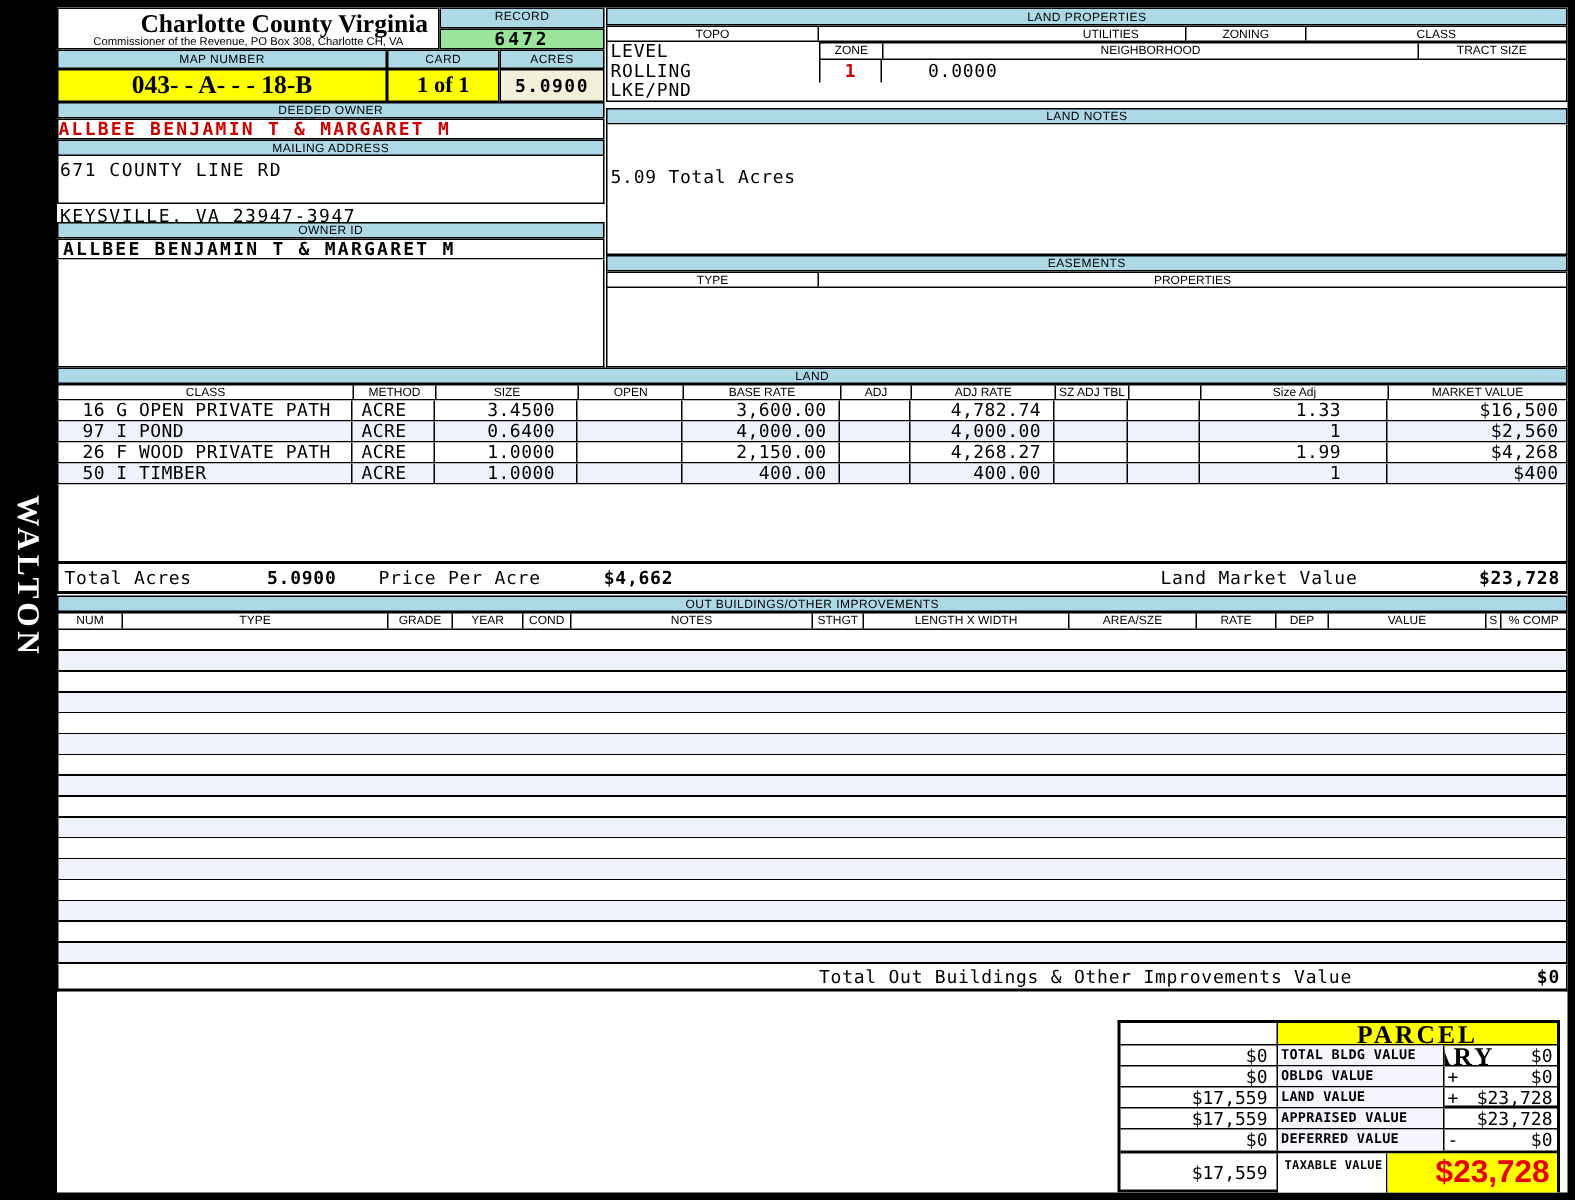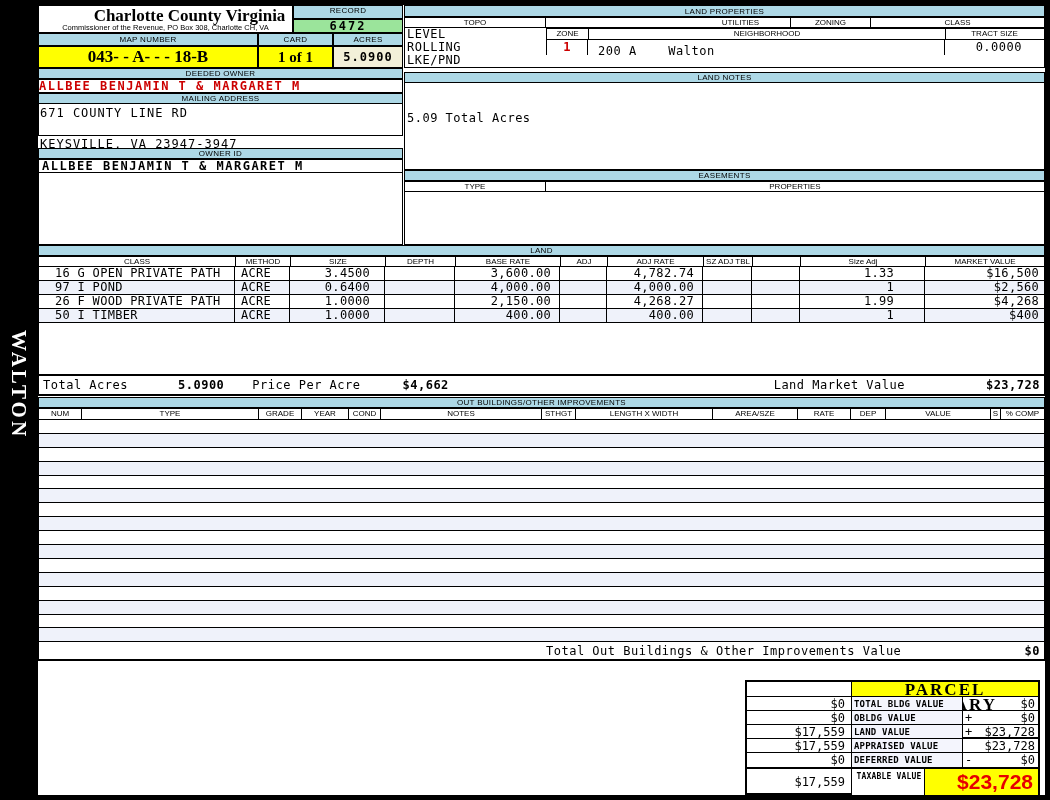--- a/index.html
+++ b/index.html
@@ -94,24 +94,20 @@
       <div class="mono12" style="line-height:13px;padding-left:2px;">LKE/PND</div>
     </div>
     <div style="width:498px;">
       <div style="display:flex;height:12px;border:1px solid #000;border-right:none;box-sizing:border-box;">
         <div class="hc" style="width:42px;">ZONE</div>
         <div class="hc" style="width:357px;">NEIGHBORHOOD</div>
         <div class="hc" style="width:97px;border-right:none;">TRACT SIZE</div>
       </div>
       <div style="display:flex;height:15px;border-left:1px solid #000;box-sizing:border-box;">
         <div class="mono12 bold red" style="width:41px;text-align:center;border-right:1px solid #000;box-sizing:border-box;">1</div>
-        <div style="width:357px;border-right:1px solid #000;box-sizing:border-box;">
-          <span class="mono12" style="margin-left:10px;">200 A</span>
-          <span class="mono12" style="margin-left:22px;">Walton</span>
-        </div>
         <div class="mono12 r" style="width:97px;padding-right:20px;box-sizing:border-box;">0.0000</div>
       </div>
     </div>
   </div>
 
   <div class="abs band" style="left:404px;top:72px;width:641px;height:11px;">LAND NOTES</div>
   <div class="abs white" style="left:404px;top:83px;width:641px;height:87px;border:1px solid #000;border-top:none;">
     <div class="mono12" style="padding:28px 0 0 2px;">5.09 Total Acres</div>
   </div>
 
@@ -120,21 +116,21 @@
     <div class="hc" style="width:141px;">TYPE</div>
     <div class="hc" style="width:498px;">PROPERTIES</div>
   </div>
   <div class="abs white" style="left:404px;top:192px;width:641px;height:53px;border:1px solid #000;border-top:none;"></div>
 
   <div class="abs band" style="left:38px;top:245px;width:1007px;height:11px;">LAND</div>
   <div class="abs hdrrow" style="left:38px;top:256px;width:1007px;height:11px;">
     <div class="hc" style="width:197px;">CLASS</div>
     <div class="hc" style="width:55px;">METHOD</div>
     <div class="hc" style="width:95px;">SIZE</div>
-    <div class="hc" style="width:70px;">DEPTH</div>
+    <div class="hc" style="width:70px;">OPEN</div>
     <div class="hc" style="width:105px;">BASE RATE</div>
     <div class="hc" style="width:47px;">ADJ</div>
     <div class="hc" style="width:96px;">ADJ RATE</div>
     <div class="hc" style="width:49px;">SZ ADJ TBL</div>
     <div class="hc" style="width:48px;"></div>
     <div class="hc" style="width:125px;">Size Adj</div>
     <div class="hc" style="width:118px;">MARKET VALUE</div>
   </div>
 
   <div class="abs row" style="left:38px;top:267px;width:1007px;height:14px;">

